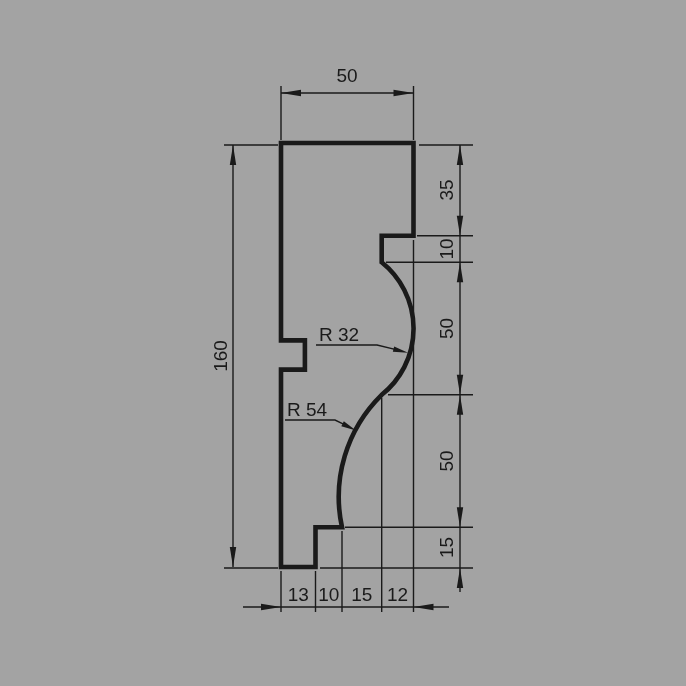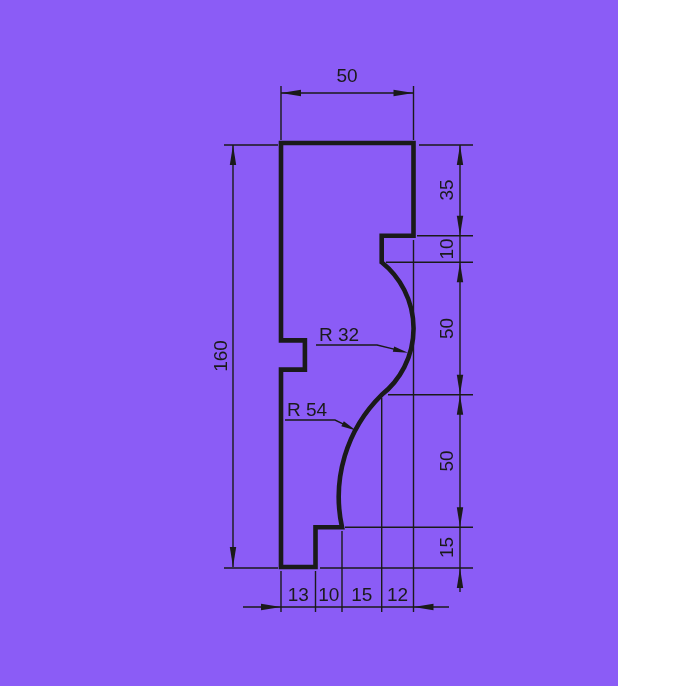--- a/index.html
+++ b/index.html
@@ -2,23 +2,23 @@
 <html><head>
 <meta charset="utf-8">
 <style>
   html, body {
     margin: 0;
     padding: 0;
     background: #ffffff;
   }
   #canvas {
     position: relative;
-    width: 618px;
+    width: 686px;
     height: 686px;
-    background: #8b5cf6;
+    background: #a3a3a3;
     overflow: hidden;
   }
   svg { display: block; }
   .profile {
     fill: none;
     stroke: #1a1a1a;
     stroke-width: 4.6;
     stroke-linejoin: miter;
     stroke-miterlimit: 6;
   }

